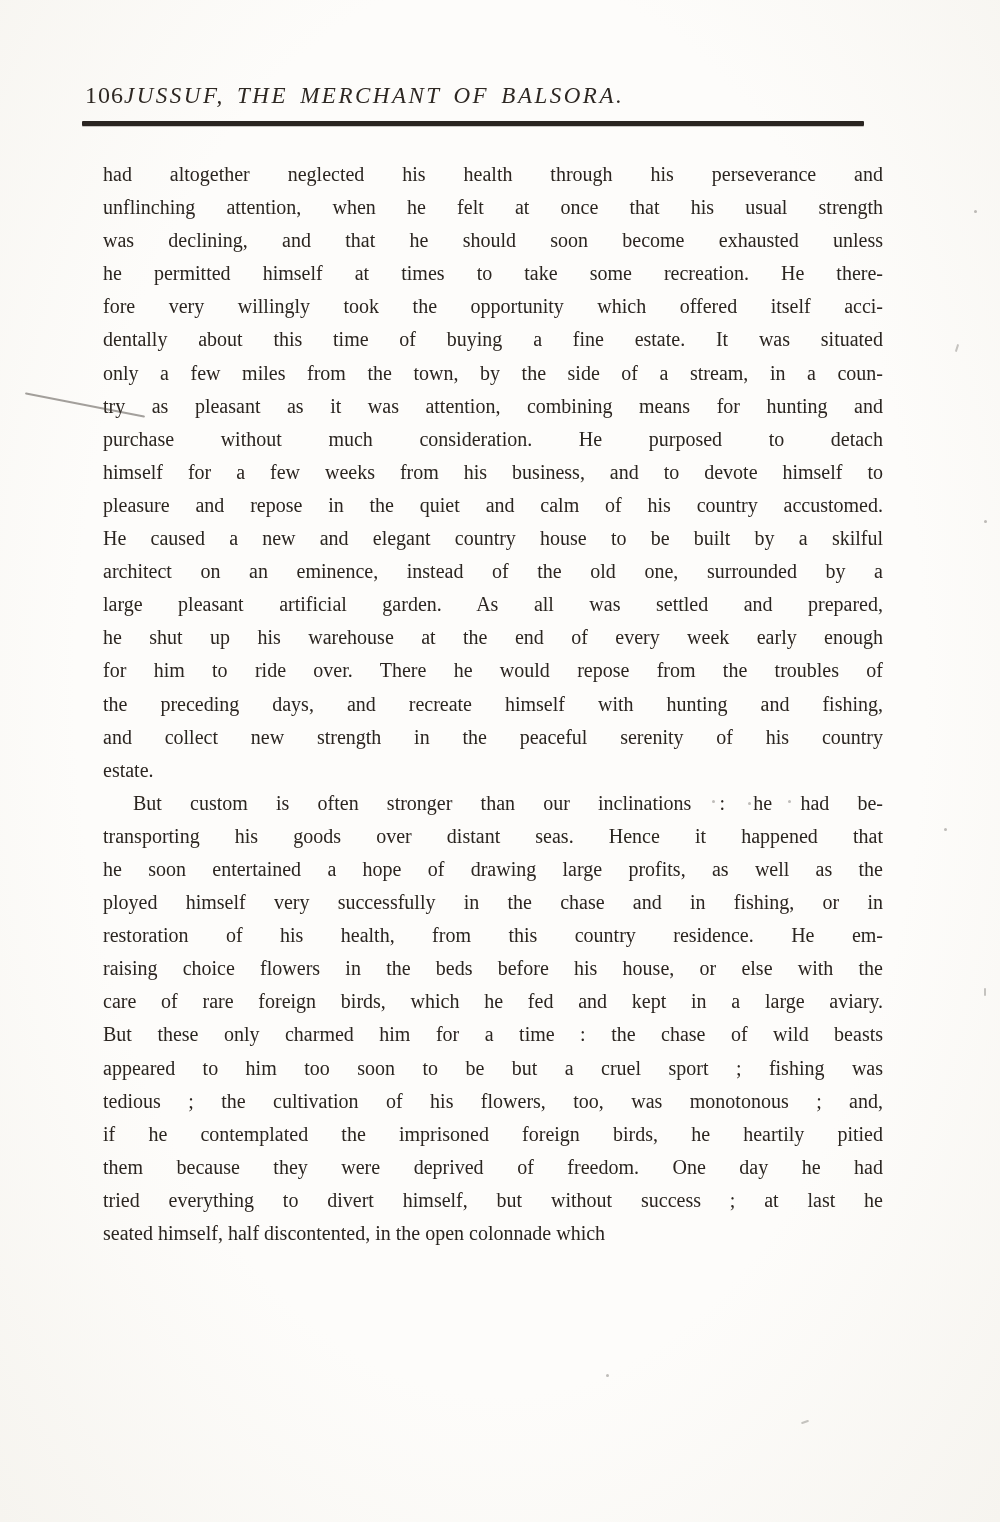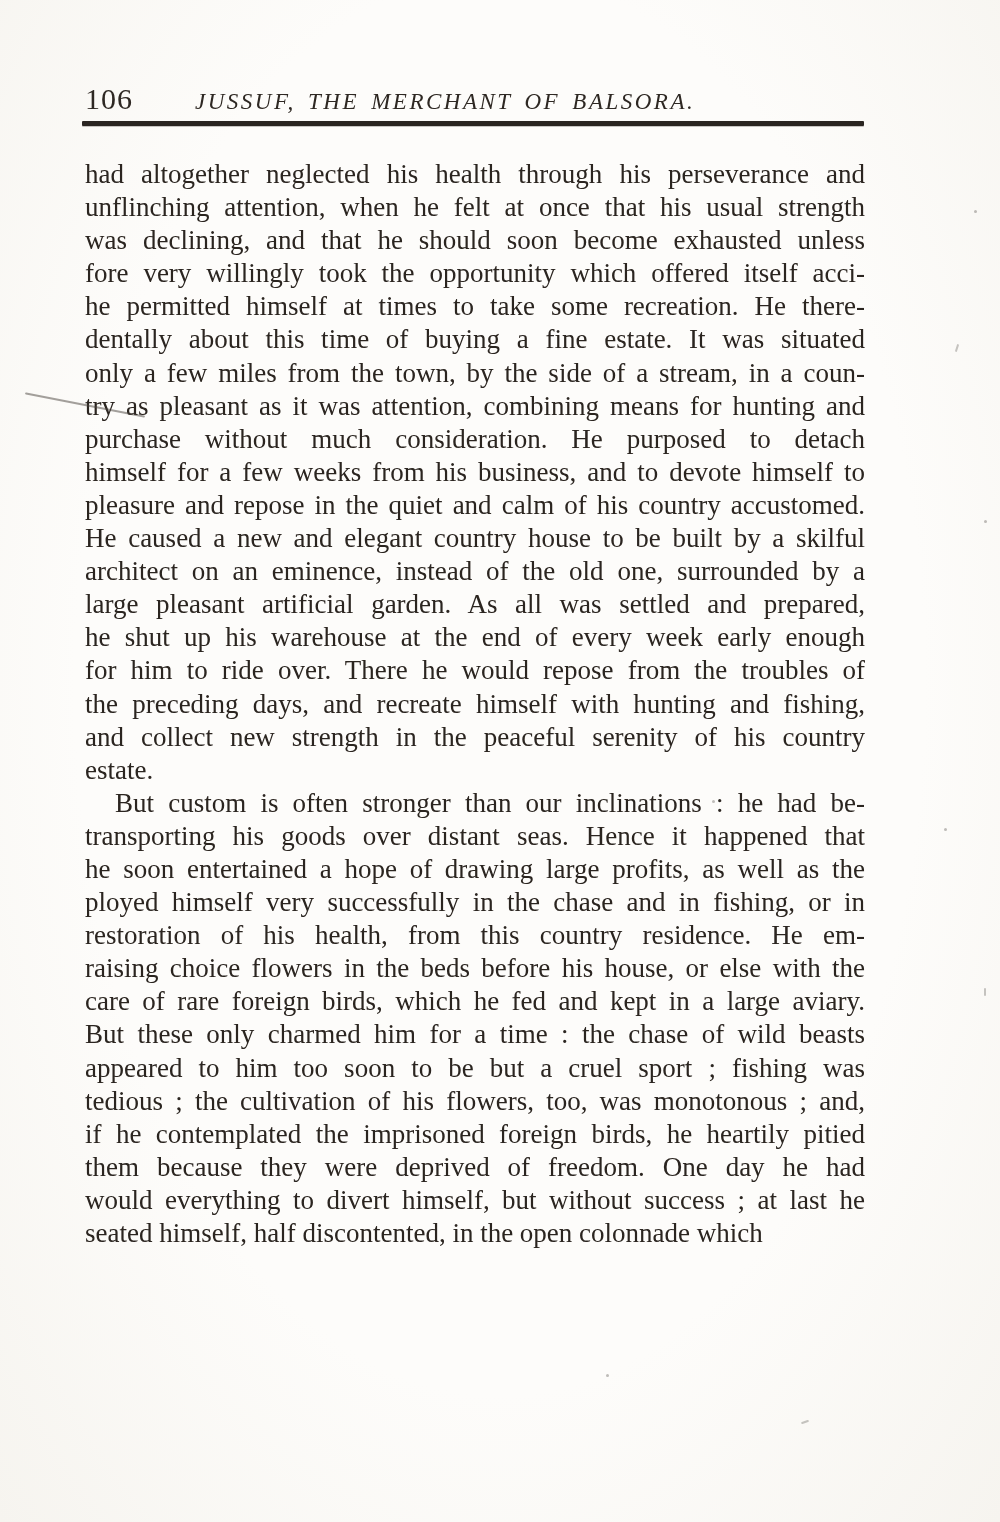--- a/index.html
+++ b/index.html
@@ -20,49 +20,48 @@
   }
   .header-row {
     position: absolute;
     top: 82px;
     left: 85px;
     width: 780px;
     display: flex;
     align-items: baseline;
   }
   .page-number {
-    font-size: 30px;
+    font-size: 24px;
     letter-spacing: 1px;
     color: #2e2823;
   }
   .running-title {
-    margin-left: 62px;
     font-style: italic;
     font-size: 23px;
     letter-spacing: 2.5px;
     word-spacing: 4px;
     color: #2e2823;
     white-space: nowrap;
   }
   .header-rule {
     position: absolute;
     top: 121px;
     left: 82px;
     width: 782px;
     height: 5px;
     background: #2a2521;
     border-radius: 1px;
     box-shadow: 0 1px 0 rgba(42,37,33,0.25);
   }
   .body-text {
     position: absolute;
     top: 158px;
-    left: 85px;
+    left: 103px;
     width: 780px;
-    font-size: 27px;
+    font-size: 20px;
     line-height: 33.1px;
     color: #2b2520;
   }
   .paragraph { margin: 0; }
   .line {
     text-align: justify;
     text-align-last: justify;
     white-space: normal;
   }
   .line.last {
@@ -100,22 +99,22 @@
     <span class="running-title">JUSSUF, THE MERCHANT OF BALSORA.</span>
   </div>
 
   <div class="header-rule"></div>
 
   <div class="body-text">
       <div class="paragraph">
         <div class="line">had altogether neglected his health through his perseverance and</div>
         <div class="line">unflinching attention, when he felt at once that his usual strength</div>
         <div class="line">was declining, and that he should soon become exhausted unless</div>
+        <div class="line">he permitted himself at times to take some recreation.  He there-</div>
         <div class="line">fore very willingly took the opportunity which offered itself acci-</div>
-        <div class="line">he permitted himself at times to take some recreation.  He there-</div>
         <div class="line">dentally about this time of buying a fine estate.  It was situated</div>
         <div class="line">only a few miles from the town, by the side of a stream, in a coun-</div>
         <div class="line">try as pleasant as it was attention, combining means for hunting and</div>
         <div class="line">purchase without much consideration.  He purposed to detach</div>
         <div class="line">himself for a few weeks from his business, and to devote himself to</div>
         <div class="line">pleasure and repose in the quiet and calm of his country accustomed.</div>
         <div class="line">He caused a new and elegant country house to be built by a skilful</div>
         <div class="line">architect on an eminence, instead of the old one, surrounded by a</div>
         <div class="line">large pleasant artificial garden.  As all was settled and prepared,</div>
         <div class="line">he shut up his warehouse at the end of every week early enough</div>
@@ -130,21 +129,21 @@
         <div class="line">he soon entertained a hope of drawing large profits, as well as the</div>
         <div class="line">ployed himself very successfully in the chase and in fishing, or in</div>
         <div class="line">restoration of his health, from this country residence.  He em-</div>
         <div class="line">raising choice flowers in the beds before his house, or else with the</div>
         <div class="line">care of rare foreign birds, which he fed and kept in a large aviary.</div>
         <div class="line">But these only charmed him for a time : the chase of wild beasts</div>
         <div class="line">appeared to him too soon to be but a cruel sport ; fishing was</div>
         <div class="line">tedious ; the cultivation of his flowers, too, was monotonous ; and,</div>
         <div class="line">if he contemplated the imprisoned foreign birds, he heartily pitied</div>
         <div class="line">them because they were deprived of freedom.  One day he had</div>
-        <div class="line">would everything to divert himself, but without success ; at last he</div>
+        <div class="line">tried everything to divert himself, but without success ; at last he</div>
         <div class="line last">seated himself, half discontented, in the open colonnade which</div>
       </div>
     </div>
 
   <div class="artifact diagonal"></div>
   <div class="artifact speck" style="left:974px; top:210px;"></div>
   <div class="artifact tick" style="left:956px; top:344px; transform:rotate(18deg);"></div>
   <div class="artifact speck" style="left:984px; top:520px;"></div>
   <div class="artifact speck" style="left:712px; top:800px;"></div>
   <div class="artifact speck" style="left:748px; top:802px;"></div>

